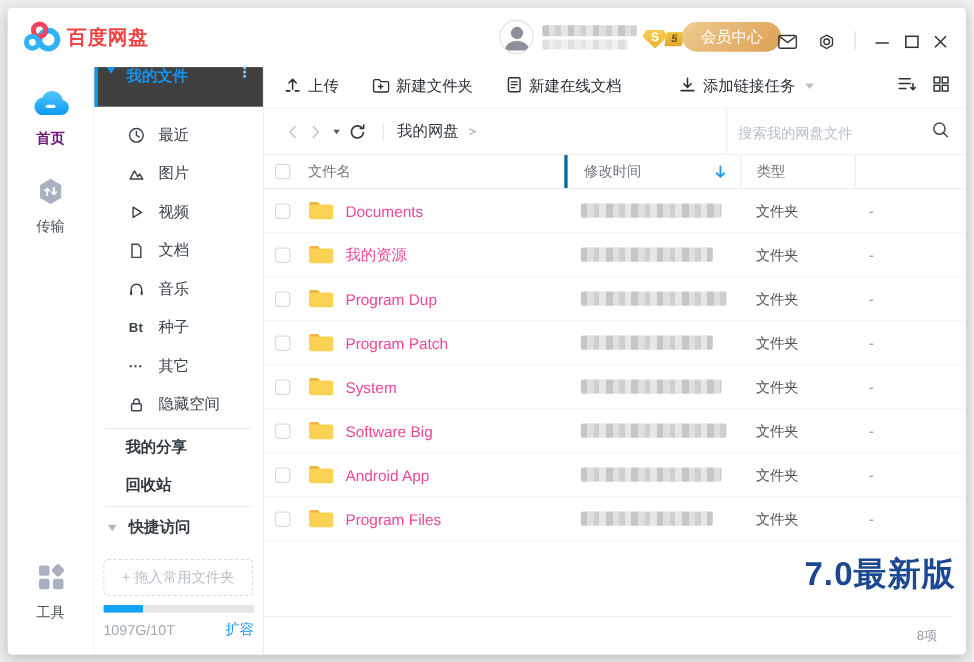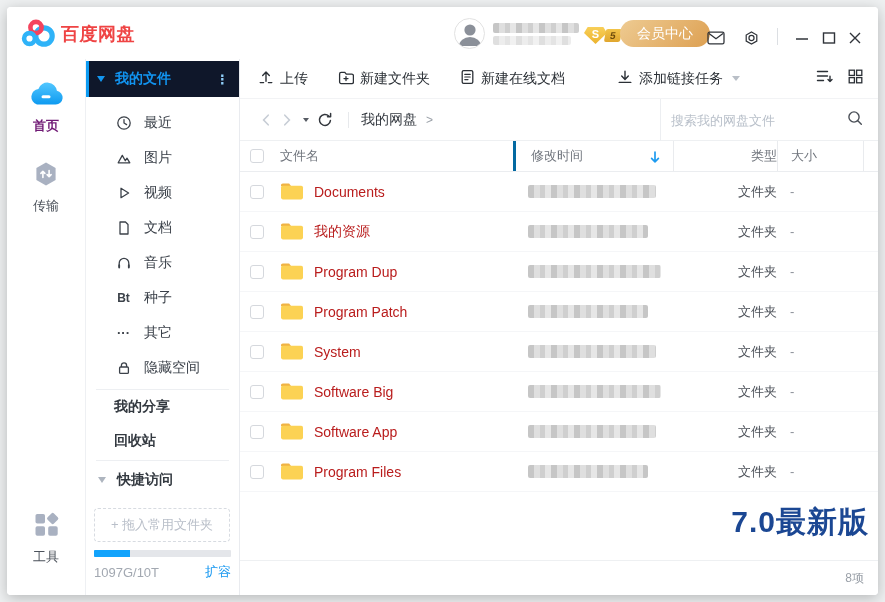--- a/index.html
+++ b/index.html
@@ -34,21 +34,21 @@
 
   
   .rail { position:absolute; left:0; top:52px; width:79px; bottom:0; background:#fff; border-right:1px solid #eef0f3; }
   .rail-item { position:absolute; left:0; width:100%; text-align:center; cursor:pointer; }
   .rail-item .ric { display:block; margin:0 auto 5px; }
   .rail-item .rlb { font-size:13px; color:#4c525b; }
   .rail-item.active .rlb { color:#701a75; font-weight:700; }
 
   
   .sidebar { position:absolute; left:79px; top:52px; width:154px; bottom:0; background:#fff; border-right:1px solid #e9ebef; }
-  .myfiles { position:absolute; left:0; top:2px; width:100%; height:36px; background:#0f172a; display:flex; align-items:center; cursor:pointer; }
+  .myfiles { position:absolute; left:0; top:2px; width:100%; height:36px; background:#404040; display:flex; cursor:pointer; }
   .myfiles::before { content:""; position:absolute; left:0; top:0; bottom:0; width:3px; background:#0d9bf2; }
   .tri-down { width:0; height:0; border-left:4.5px solid transparent; border-right:4.5px solid transparent; border-top:6px solid #1296f0; margin-left:11px; }
   .myfiles .lbl { margin-left:10px; font-size:14px; font-weight:700; color:#1193ef; }
   .myfiles .dots { position:absolute; right:10px; color:#8fcdf7; font-weight:700; font-size:13px; letter-spacing:0; line-height:9px; text-align:center; }
   .cats { position:absolute; left:0; top:46px; width:100%; }
   .cat { height:35px; display:flex; align-items:center; padding-left:29px; cursor:pointer; }
   .cat .cic { width:17px; height:17px; display:flex; align-items:center; justify-content:center; color:#3c424a; font-weight:700; }
   .cat .clb { margin-left:12px; font-size:14px; color:#3a4049; }
   .sb-div { position:absolute; left:10px; right:10px; height:1px; background:#edeff2; }
   .sb-link { position:absolute; left:0; width:100%; height:34px; display:flex; align-items:center; padding-left:28px; font-size:14px; font-weight:700; color:#333940; cursor:pointer; }
@@ -79,42 +79,42 @@
   .crumb-arrow { font-size:12px; color:#9aa0a8; margin-left:9px; }
   .searchbox { position:absolute; right:0; top:0; height:42px; width:218px; display:flex; align-items:center; border-left:1px solid #eceef1; }
   .searchbox input { border:none; outline:none; flex:1; font-size:13px; color:#ec4899; padding-left:10px; font-family:inherit; background:transparent; }
   .searchbox input::placeholder { color:#b9c0ca; }
   .searchbox .mag { margin-right:21px; cursor:pointer; }
 
   .thead { position:absolute; left:0; top:82px; right:0; height:31px; display:flex; align-items:stretch; border-bottom:1px solid #ebedf0; }
   .cell { display:flex; align-items:center; }
   .c-name { width:273px; padding-left:10px; }
   .c-time { width:160px; padding-left:15px; border-left:3px solid #0369a1; position:relative; }
-  .c-type { width:104px; padding-left:14px; border-left:1px solid #e9ebee;justify-content:flex-end; }
+  .c-type { width:104px; padding-left:14px; border-left:1px solid #e9ebee; }
   .c-size { width:86px;  padding-left:13px; border-left:1px solid #e9ebee; }
   .c-spacer { flex:1; border-left:1px solid #e9ebee; }
   .hlabel { font-size:13px; color:#70757d; }
   .checkbox { width:14px; height:14px; border:1px solid #d5d8dd; border-radius:3px; background:#fff; display:inline-block; cursor:pointer; flex:none; }
   .thead .checkbox { margin-right:16px; }
   .sort-arrow { position:absolute; right:13px; top:9px; }
 
   .tbody { position:absolute; left:0; top:113px; right:0; }
   .file-row { display:flex; height:40px; border-bottom:1px solid #f5f6f8; cursor:default; }
   .file-row .c-name { gap:0; }
   .file-row .c-time, .file-row .c-type, .file-row .c-size, .file-row .c-spacer { border-left:none; }
   .folder-ico { width:24px; height:19px; margin:0 10px 0 16px; flex:none; }
-  .fname { font-size:14px; color:#b91c1c; cursor:pointer; }
+  .fname { font-size:14px; color:#ec4899; cursor:pointer; }
   .pix-date { width:128px; height:13px; }
   .file-row:nth-of-type(2n) .pix-date { width:120px; }
   .file-row:nth-of-type(3n) .pix-date { width:133px; }
   .ftype { font-size:13px; color:#4d525a; }
   .fsize { font-size:13px; color:#8b9098; }
 
   .watermark { position:absolute; right:9px; top:443px; font-size:30px; font-weight:800; color:#1b4793; letter-spacing:1px; }
-  .statusbar { position:absolute; left:0; right:0; bottom:0; height:35px; border-top:1px solid #eef0f2; display:flex; align-items:center; justify-content:flex-end; padding-right:14px; }
+  .statusbar { position:absolute; left:0; right:12px; bottom:0; height:35px; border-top:1px solid #eef0f2; display:flex; align-items:center; justify-content:flex-end; padding-right:14px; }
   .statustxt { font-size:12px; color:#9aa0a8; }
 </style>
 </head>
 <body>
 
 <div class="window">
 
   <div class="titlebar">
     <div class="logo">
       <svg width="36" height="32" viewBox="0 0 36 32">
@@ -399,23 +399,20 @@
         <span class="hlabel">修改时间</span>
         <span class="sort-arrow">
           <svg width="10" height="13" viewBox="0 0 10 13">
               <path d="M5 1.2v9.6m0 0L1.6 7.4M5 10.8l3.4-3.4" fill="none" stroke="#1d9bf0" stroke-width="1.7" stroke-linecap="round" stroke-linejoin="round"></path>
             </svg>
         </span>
       </div>
       <div class="cell c-type">
           <span class="hlabel">类型</span>
         </div>
-      <div class="cell c-size">
-          <span class="hlabel">大小</span>
-        </div>
       <div class="cell c-spacer"></div>
     </div>
 
     <div class="tbody">
 
         <div class="file-row">
           <div class="cell c-name">
             <span class="checkbox"></span>
             <span class="folder-ico">
               <svg width="24" height="19" viewBox="0 0 24 19">
@@ -554,21 +551,21 @@
 
         <div class="file-row">
           <div class="cell c-name">
             <span class="checkbox"></span>
             <span class="folder-ico">
               <svg width="24" height="19" viewBox="0 0 24 19">
                 <path d="M1 3.4c0-1 .8-1.8 1.8-1.8h6.3l2.1 2.7H1z" fill="#f0b344"></path>
                 <rect x="1" y="3.8" width="22" height="13.6" rx="1.8" fill="#fcd254"></rect>
               </svg>
             </span>
-            <span class="fname">Software App</span>
+            <span class="fname">Android App</span>
           </div>
           <div class="cell c-time">
             <span class="pix pix-date"></span>
           </div>
           <div class="cell c-type">
             <span class="ftype">文件夹</span>
           </div>
           <div class="cell c-size">
             <span class="fsize">-</span>
           </div>

